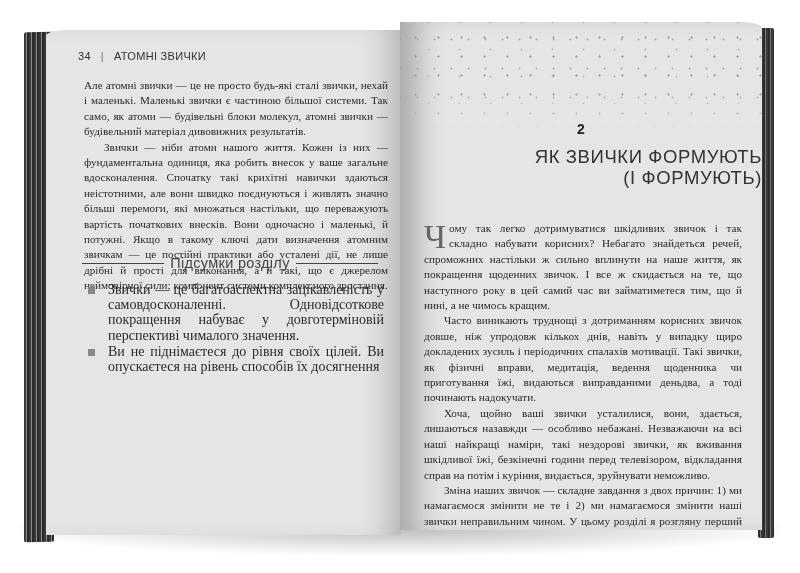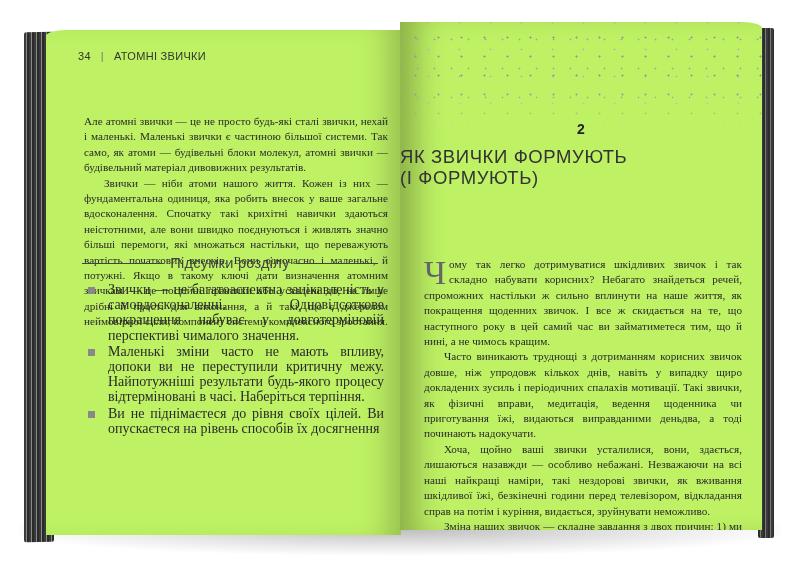--- a/index.html
+++ b/index.html
@@ -19,21 +19,21 @@
     background:repeating-linear-gradient(90deg,#3a3a3a 0,#3a3a3a 2px,#8a8a8a 2px,#8a8a8a 3px,#2a2a2a 3px,#2a2a2a 5px);
     transform:skewY(-1deg);
     border-radius:2px;
   }
   .stack-right {
     position:absolute; left:758px; top:28px; width:16px; height:510px;
     background:repeating-linear-gradient(90deg,#2c2c2c 0,#2c2c2c 2px,#7a7a7a 2px,#7a7a7a 3px,#3a3a3a 3px,#3a3a3a 5px);
     border-radius:2px;
   }
   .page {
-    position:absolute; background:#bef264; overflow:hidden;
+    position:absolute; background:#e5e5e5; overflow:hidden;
   }
   .page-left {
     left:46px; top:30px; width:355px; height:505px;
     box-shadow: inset -28px 0 30px -16px rgba(0,0,0,0.22);
     border-top-left-radius:20px 6px;
   }
   .page-right {
     left:400px; top:22px; width:362px; height:508px;
     box-shadow: inset 30px 0 30px -14px rgba(0,0,0,0.28);
     border-top-right-radius:20px 6px;
@@ -42,21 +42,21 @@
     position:absolute; left:32px; top:20px;
     font-family:"Liberation Sans","DejaVu Sans",sans-serif;
     font-size:11px; color:#333; letter-spacing:0.3px;
   }
   .running-head .sep { margin:0 10px; color:#777; }
   .text {
     position:absolute; font-size:11.2px; line-height:15.4px; color:#2a2a2a;
     text-align:justify; hyphens:manual;
   }
   .text p { margin:0; text-indent:20px; }
-  .text p.noindent { text-indent:0;margin-top:36px; }
+  .text p.noindent { text-indent:0; }
   .left-body { left:38px; top:48px; width:304px; }
   .summary-heading {
     position:absolute; left:36px; top:225px; width:296px;
     display:flex; align-items:center; gap:6px;
     font-family:"Liberation Sans","DejaVu Sans",sans-serif;
     font-size:14.5px; color:#444; letter-spacing:0.3px;
   }
   .summary-heading .rule { flex:1; height:1px; background:#444; }
   .summary-list {
     position:absolute; left:40px; top:252px; width:298px;
@@ -77,21 +77,21 @@
     background-position: 4px 6px, 13px 14px, 9px 3px;
     -webkit-mask-image:linear-gradient(180deg,#000 60%,transparent 100%);
     mask-image:linear-gradient(180deg,#000 60%,transparent 100%);
   }
   .chapter-num {
     position:absolute; left:0; width:362px; top:99px; text-align:center;
     font-family:"Liberation Sans","DejaVu Sans",sans-serif;
     font-weight:bold; font-size:14px; color:#222;
   }
   .chapter-title {
-    position:absolute; left:0; width:362px; top:124px; text-align:left;
+    position:absolute; left:0; width:362px; top:124px; text-align:right;
     font-family:"Liberation Sans","DejaVu Sans",sans-serif;
     font-size:18.5px; line-height:21px; color:#333; letter-spacing:0.6px;
   }
   .chapter-title span { display:block; }
   .right-body { left:24px; top:199px; width:318px; }
   .dropcap {
     float:left; font-size:34px; line-height:28px; margin:2px 3px 0 0;
     color:#666; font-family:"Liberation Serif","DejaVu Serif",serif;
   }
 </style>
@@ -114,21 +114,21 @@
     </div>
 
     <div class="summary-heading">
       <span class="rule"></span>
       <span>Підсумки розділу</span>
       <span class="rule"></span>
     </div>
 
     <ul class="summary-list">
       <li><span class="bullet"></span><span>Звички — це багатоаспектна зацікавленість у самовдосконаленні. Одновідсоткове покращення набуває у довготерміновій перспективі чималого значення.</span></li>
-      <li><span class="bullet"></span><span>Маленькі зміни часто не мають впливу, допоки ви не переступили критичну межу. Найпотужніші результати будь-якого процесу відтерміновані в часі. Наберіться терпіння.</span></li>
+      <li><span class="bullet"></span></li>
       <li><span class="bullet"></span></li>
       <li><span class="bullet"></span></li>
       <li><span>Ви не піднімаєтеся до рівня своїх цілей. Ви опускаєтеся на рівень способів їх досягнення</span></li>
     </ul>
   </div>
 
   <div class="page page-right">
     <div class="dots"></div>
     <div class="chapter-num">2</div>
     <div class="chapter-title">

